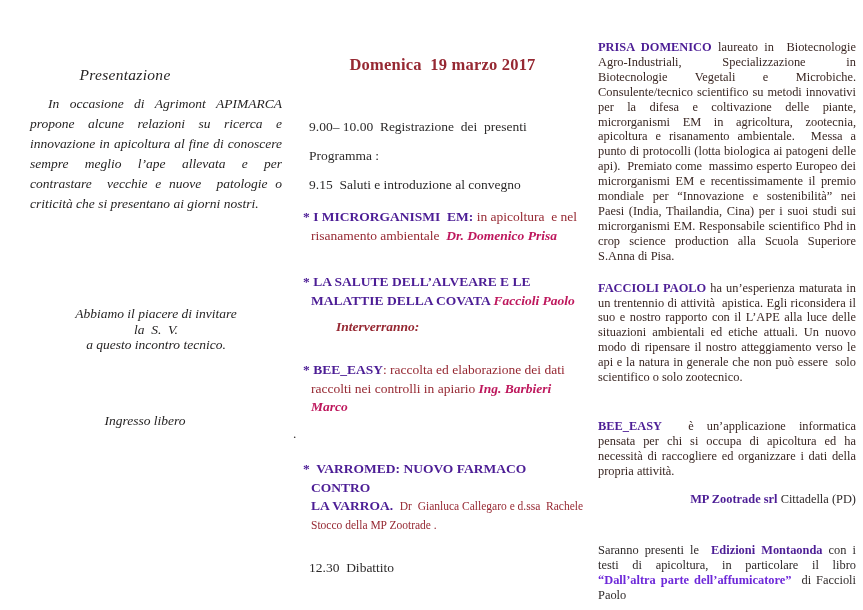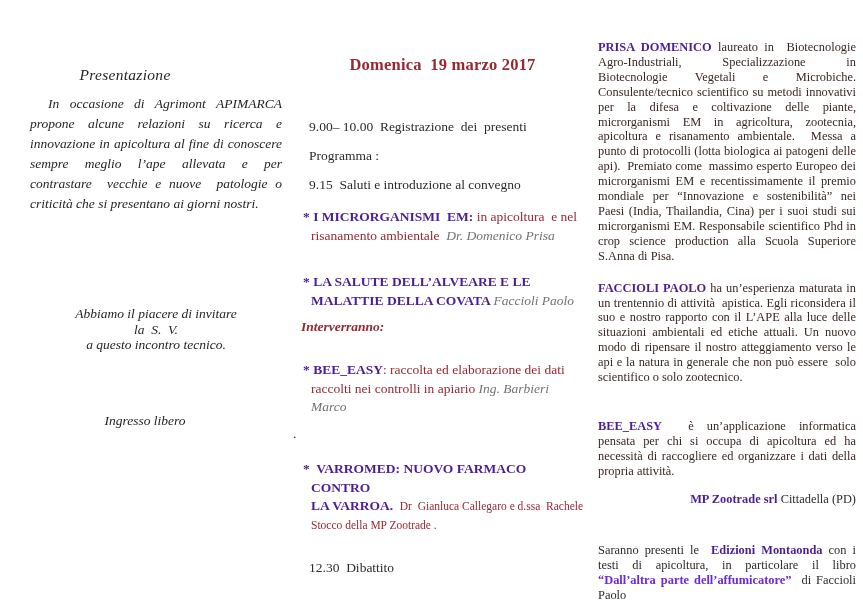--- a/index.html
+++ b/index.html
@@ -47,24 +47,25 @@
     line-height: 18.5px; white-space: pre-wrap;
     color: #962832;
   }
   .t1 { margin-top: 15px; }
   .t2 { margin-top: 28px; font-weight: bold; }
   .t3 { margin-top: 26px; }
   .t4 { margin-top: 17px; font-weight: bold; }
   .interv {
     margin-top: 9px; color: #962832; font-weight: bold; font-style: italic;
     font-size: 13.5px;
+    margin-left: 35px;
   }
   .red-bold { color: #4c1d95; font-weight: bold; }
   .red-norm { color: #962832; font-weight: normal; }
-  .red-italic { color: #737373; font-style: italic; font-weight: normal; }
+  .red-italic { color: #be185d; font-style: italic; font-weight: bold; }
   .small-detail { font-size: 11.5px; font-weight: normal; }
   .lone-dot { margin-top: 8px; padding-left: 0; color: #3a3535; }
   .dibattito { margin-top: 26px; padding-left: 8px; white-space: pre-wrap; }
   
   #col-right {
     left: 598px; top: 40px; width: 258px;
     font-size: 12.4px; line-height: 14.9px; color: #3a2723;
     text-align: justify;
   }
   .bio { white-space: pre-wrap; }

